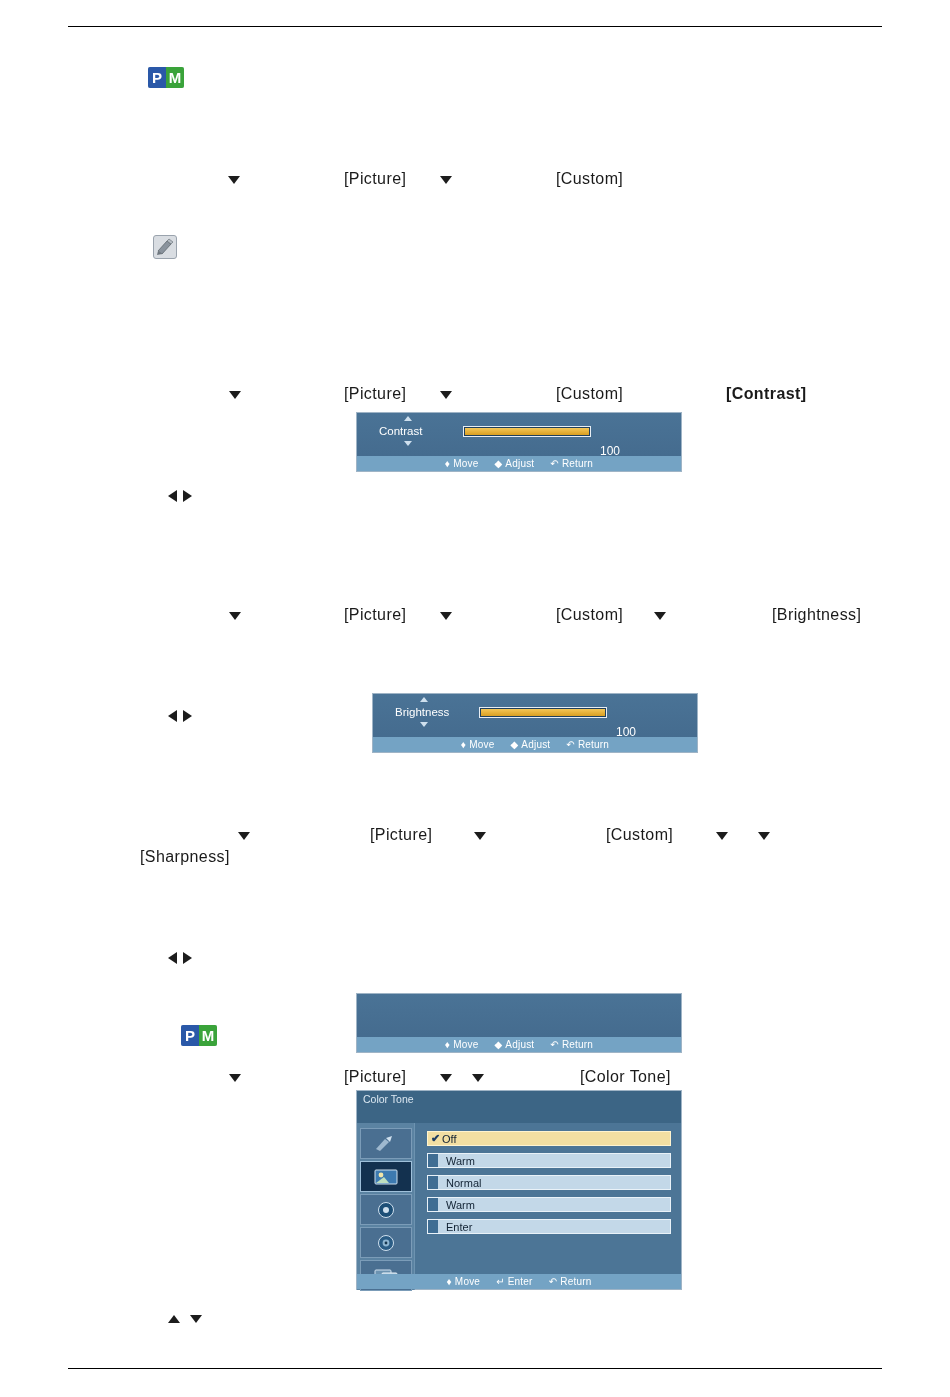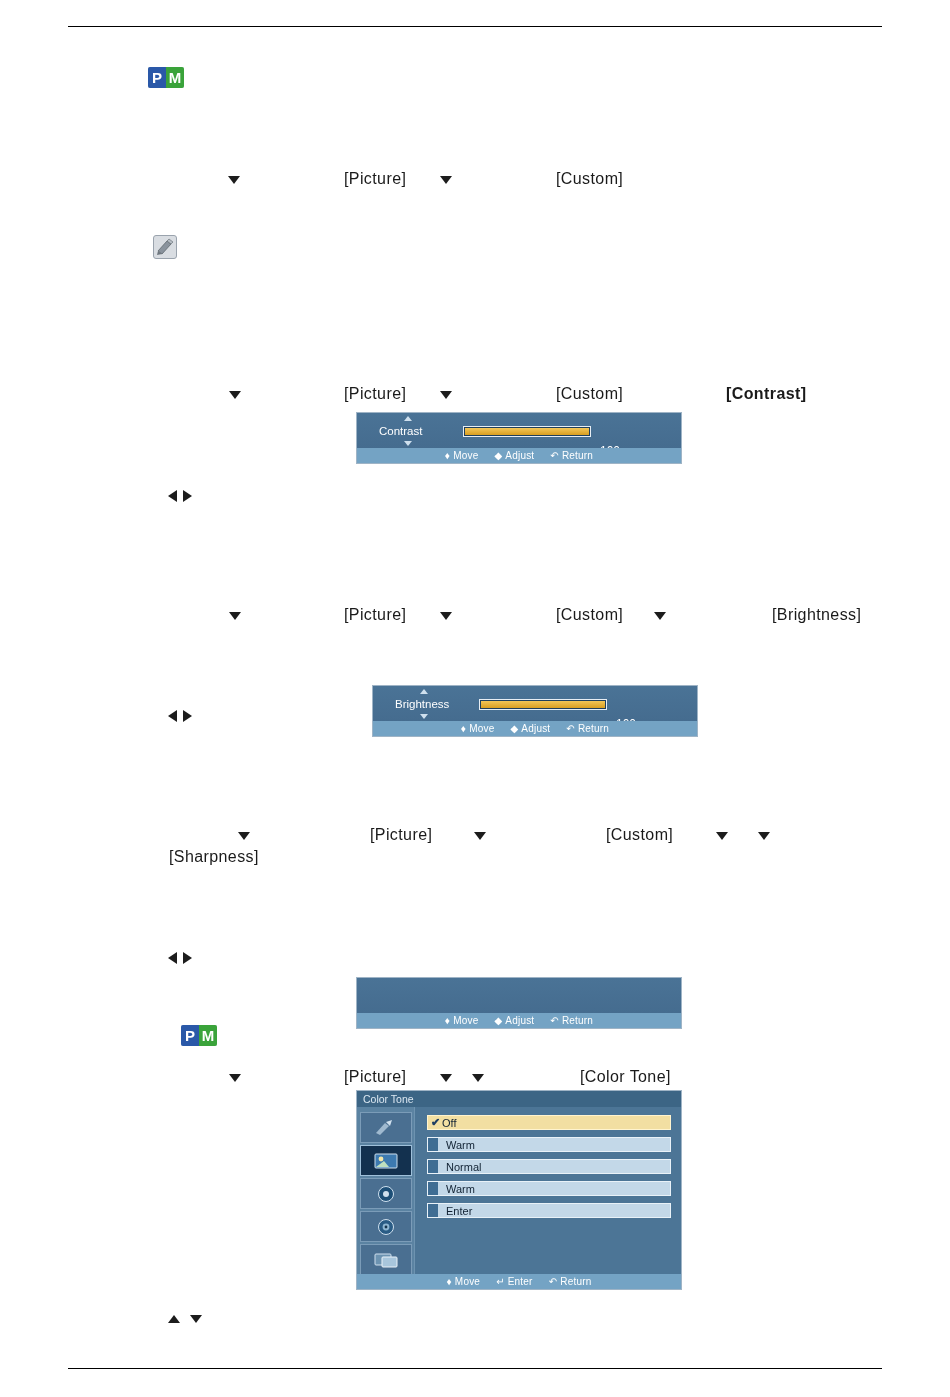--- a/index.html
+++ b/index.html
@@ -122,21 +122,21 @@
   }
 
   
   .osd {
     position: absolute;
     font-family: "Liberation Sans", sans-serif;
     box-sizing: border-box;
   }
   .osd-slider {
     width: 326px;
-    height: 52px;
+    height: 60px;
     background: linear-gradient(180deg, #4a7396 0%, #43698c 100%);
     border: 1px solid #9fb4c6;
     box-sizing: border-box;
     position: relative;
   }
   .osd-slider .row {
     position: absolute;
     top: 0;
     left: 0;
     right: 0;
@@ -208,21 +208,21 @@
   .osd-panel {
     position: absolute;
     width: 326px;
     height: 200px;
     background: #4c7596;
     border: 1px solid #9fb4c6;
     box-sizing: border-box;
     font-family: "Liberation Sans", sans-serif;
   }
   .osd-panel .title {
-    height: 16px;
+    height: 32px;
     background: #3c6585;
     color: #dce8f2;
     font-size: 10.5px;
     padding-left: 6px;
     line-height: 16px;
   }
   .osd-panel .body {
     display: flex;
     height: 167px;
   }
@@ -388,21 +388,21 @@
     <span class="tri-left"></span>
     <span class="tri-right"></span>
   </div>
 
   <div class="arrow" style="left:238px; top:832px;"></div>
   <div class="blabel" style="left:370px; top:826px;">[Picture]</div>
   <div class="arrow" style="left:474px; top:832px;"></div>
   <div class="blabel" style="left:606px; top:826px;">[Custom]</div>
   <div class="arrow" style="left:716px; top:832px;"></div>
   <div class="arrow" style="left:758px; top:832px;"></div>
-  <div class="blabel" style="left:169px; top:848px;">[Sharpness]</div>
+  <div class="blabel" style="left:140px; top:848px;">[Sharpness]</div>
 
   <div class="osd osd-slider" style="left:356px; top:873px;">
     <div class="osd-footer">
       <span class="cell">
           <span class="gl">♦</span>
           <span>Move</span>
         </span>
       <span class="cell">
           <span class="gl">◆</span>
           <span>Adjust</span>

